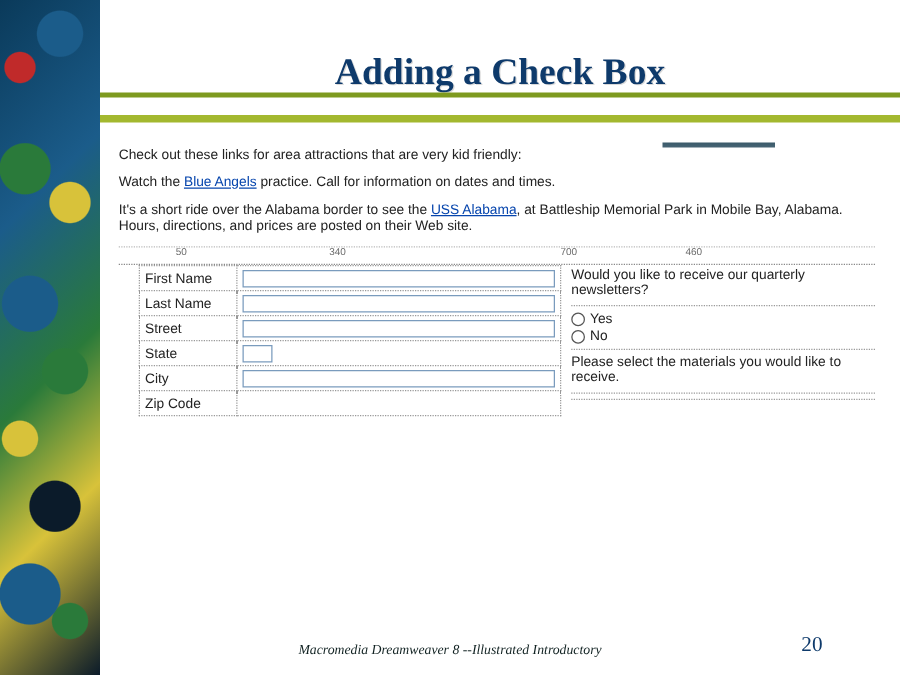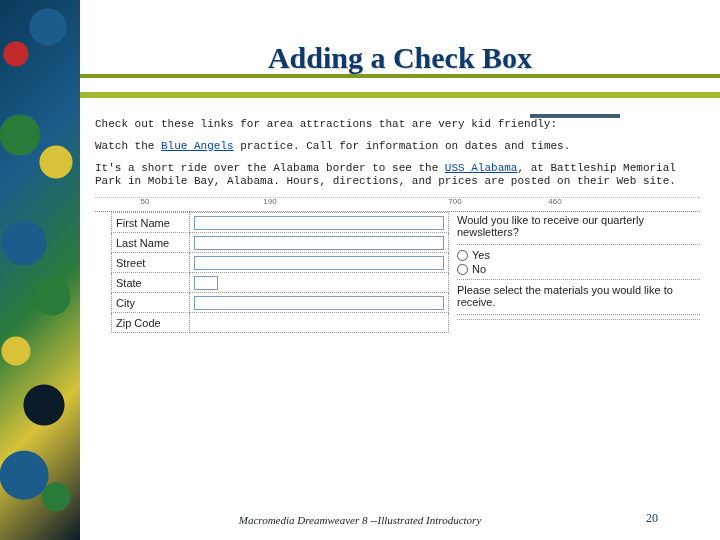--- a/index.html
+++ b/index.html
@@ -68,21 +68,21 @@
     position: absolute;
     left: 95px;
     right: 20px;
     top: 118px;
     height: 290px;
     background: #fff;
     font-size: 11px;
     color: #222;
   }
   .intro { margin-bottom: 8px; }
-  .line { margin-bottom: 8px; line-height: 1.25; font-family: Liberation Mono, monospace; }
+  .line { margin-bottom: 8px; line-height: 1.25; }
   .link { color: #0645ad; text-decoration: underline; cursor: pointer; }
   .hr-dot {
     border: none;
     border-top: 1px dotted #888;
     margin: 4px 0 0 0;
   }
   .ruler {
     position: relative;
     height: 10px;
     margin: 2px 0 4px 0;
@@ -156,21 +156,21 @@
     font-family: Georgia, "Times New Roman", serif;
     font-style: italic;
     font-size: 11px;
     color: #122;
   }
   .page-num {
     position: absolute;
     right: 62px;
     bottom: 14px;
     font-family: Georgia, serif;
-    font-size: 12px;
+    font-size: 17px;
     color: #0e3a6b;
   }
 </style>
 </head>
 <body>
 
 <div class="slide">
 
   <div class="side-art"></div>
 
@@ -188,21 +188,21 @@
     <div class="line">
       <span>Watch the </span><span class="link">Blue Angels</span><span> practice. Call for information on dates and times.</span>
     </div>
 
     <div class="line">
       <span>It's a short ride over the Alabama border to see the </span><span class="link">USS Alabama</span><span>, at Battleship Memorial Park in Mobile Bay, Alabama. Hours, directions, and prices are posted on their Web site.</span>
     </div>
 
     <div class="ruler">
       <span class="r1">50</span>
-      <span class="r2">190</span>
+      <span class="r2">340</span>
       <span class="r3">700</span>
       <span class="r4">460</span>
     </div>
     <hr class="hr-dot">
 
     <div class="form-grid">
       <div class="left-col">
         <table class="form">
           <tbody>
               <tr>

